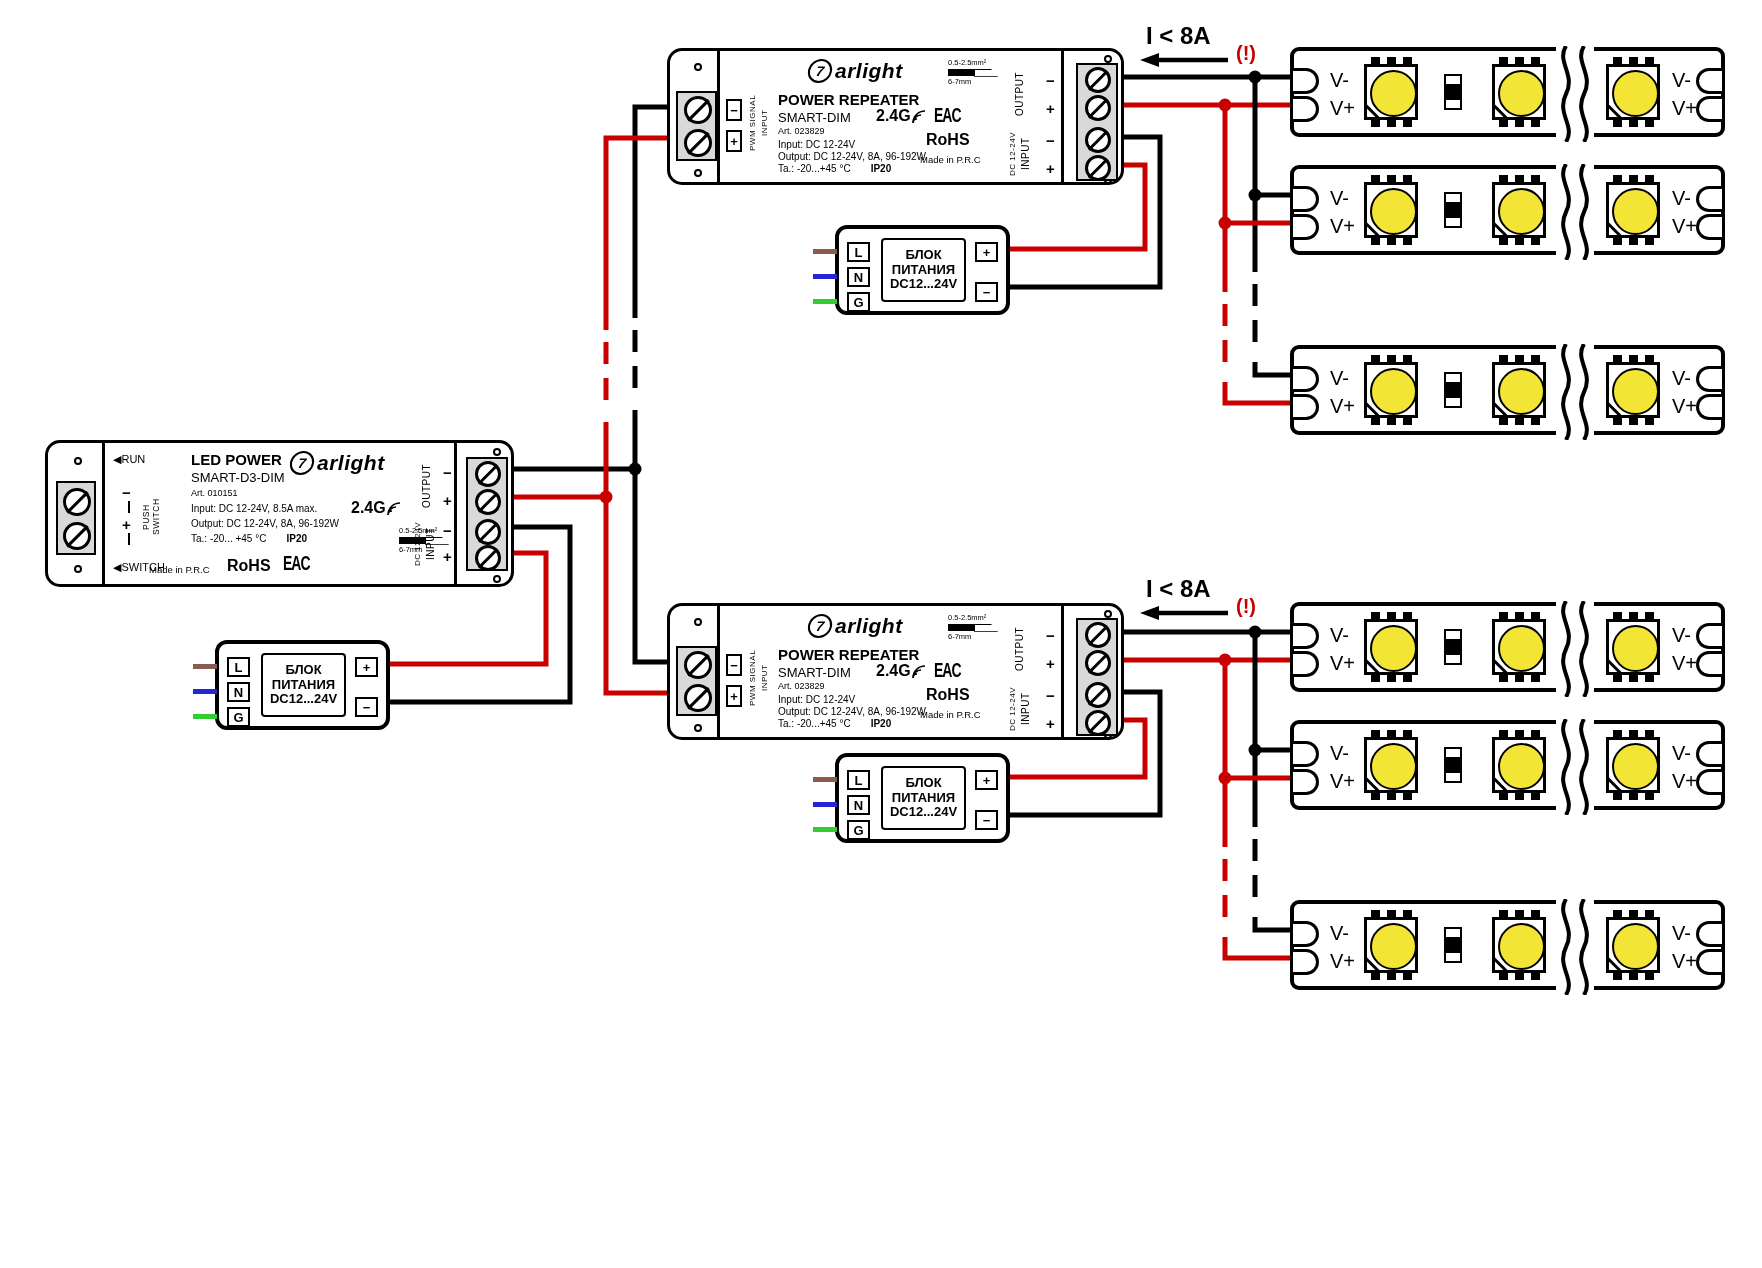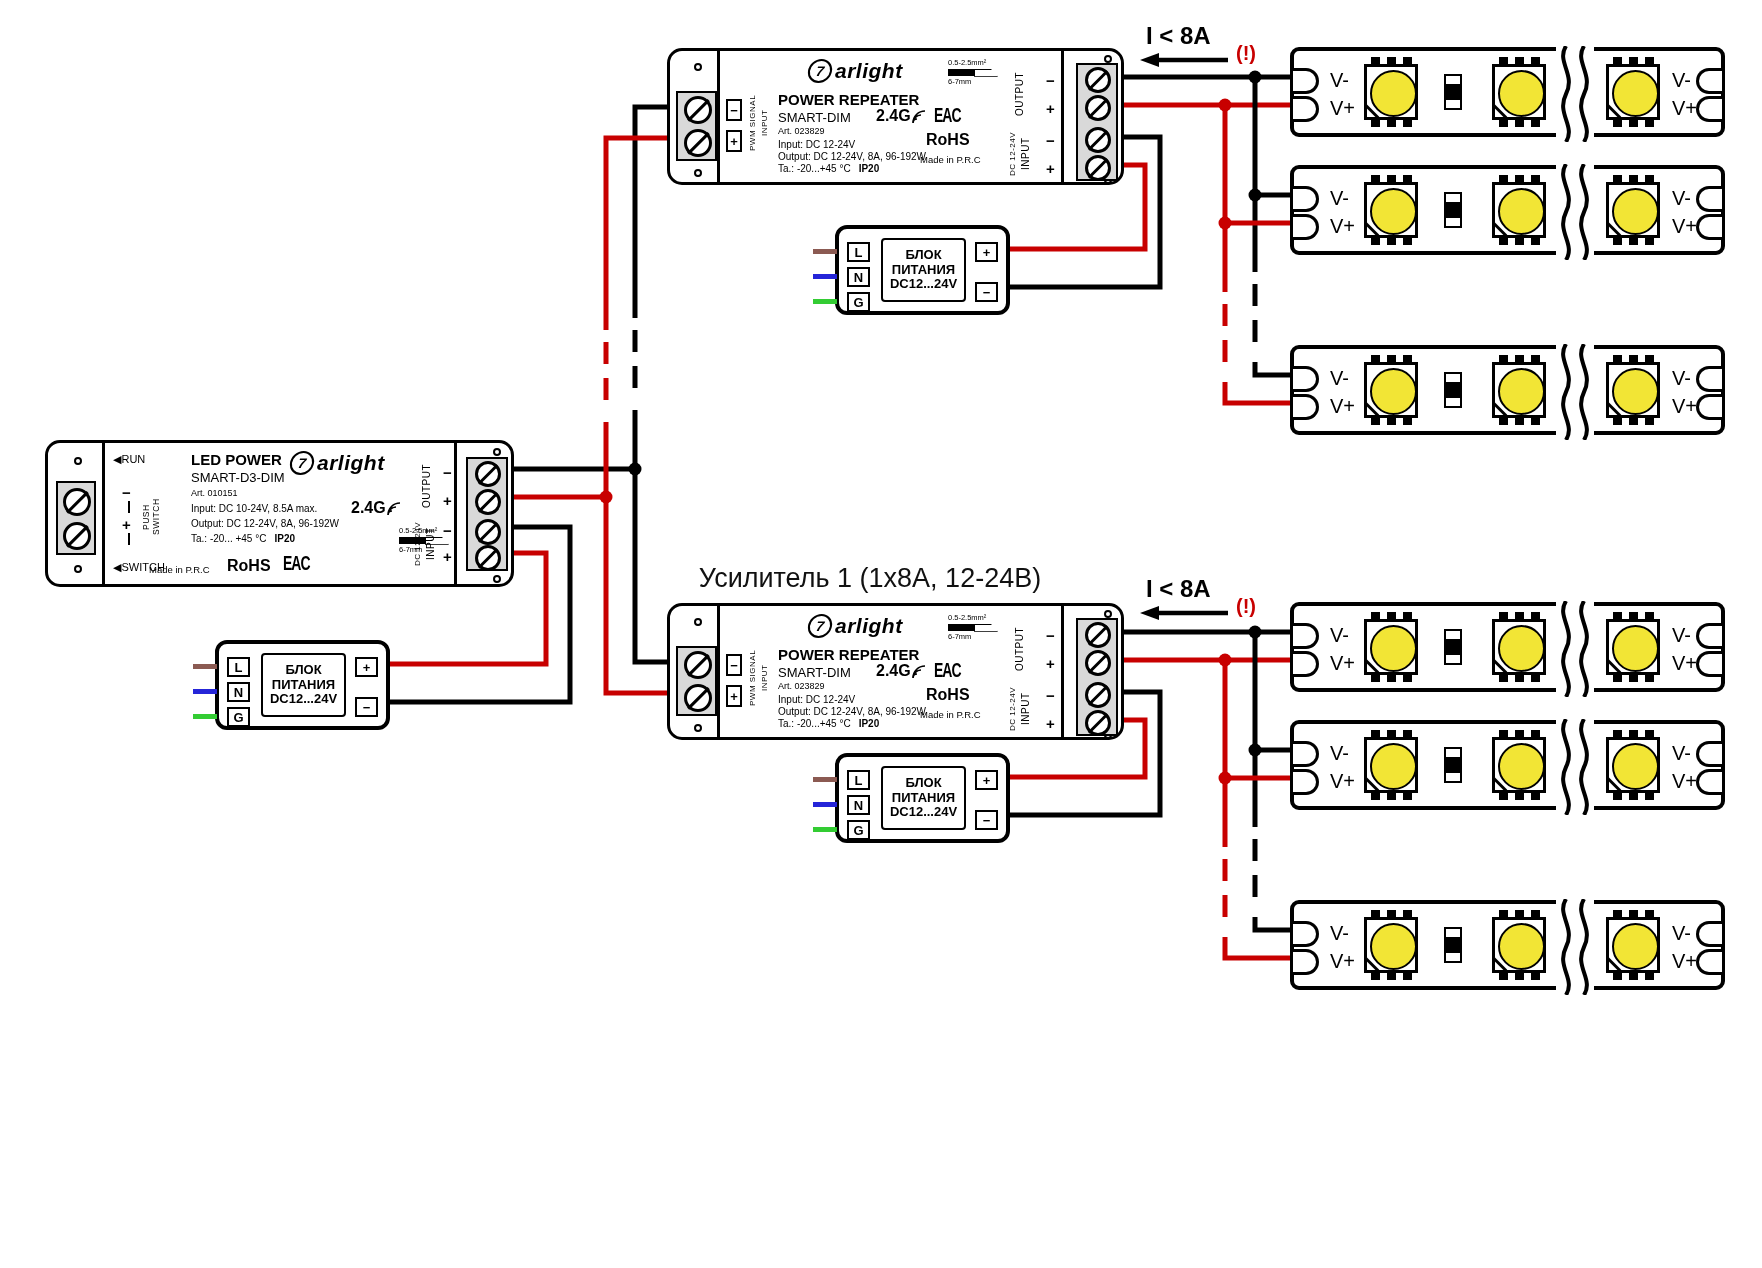--- a/index.html
+++ b/index.html
@@ -30,21 +30,21 @@
   .vert { position:absolute; writing-mode:vertical-rl; transform:rotate(180deg); font-size:8.5px; letter-spacing:.5px; text-align:center; white-space:nowrap; }
   .sym { position:absolute; font-weight:bold; font-size:15px; line-height:1; }
   .symbox { position:absolute; width:16px; height:22px; border:2px solid #000; box-sizing:border-box; font-weight:bold; font-size:13px; display:flex; align-items:center; justify-content:center; background:#fff; }
   .brand { position:absolute; display:flex; align-items:center; gap:3px; }
   .b7 { width:20px; height:20px; border:2.5px solid #000; border-radius:50%; display:flex; align-items:center; justify-content:center; font-style:italic; font-weight:bold; font-size:14px; transform:skewX(-8deg); }
   .bname { font-style:italic; font-weight:800; font-size:21px; letter-spacing:.5px; }
   .dev-name { position:absolute; font-weight:bold; font-size:15px; white-space:nowrap; }
   .dev-model { position:absolute; font-size:13px; white-space:nowrap; }
   .dev-art { position:absolute; font-size:9px; }
   .spec { position:absolute; font-size:10px; white-space:nowrap; }
-  .ip { font-weight:bold; margin-left:8px; }
+  .ip { font-weight:bold; margin-left:20px; }
   .rohs { position:absolute; font-weight:bold; font-size:16px; }
   .made { position:absolute; font-size:9.5px; white-space:nowrap; }
   .eac { position:absolute; font-weight:900; font-size:14px; letter-spacing:-1px; transform:scaleY(1.4); }
   .wifi { position:absolute; display:flex; align-items:flex-end; font-size:16px; font-weight:bold; }
   .wirestrip { position:absolute; width:70px; font-size:7.5px; text-align:left; line-height:1.1; }
   .ws-g { display:flex; align-items:center; height:9px; margin:1px 0; }
   .ws-bar { width:26px; height:7px; background:#000; }
   .ws-wire { width:24px; height:8px; border:1.5px solid #000; box-sizing:border-box; clip-path:polygon(0 0,70% 0,100% 100%,0 100%); }
   .tick { position:absolute; width:2px; height:12px; background:#000; }
 
@@ -130,21 +130,20 @@
       <circle class="db" cx="1255" cy="750" r="6.5"></circle>
       <circle class="dr" cx="1225" cy="660" r="6.5"></circle>
       <circle class="dr" cx="1225" cy="778" r="6.5"></circle>
     </g>
     <g>
       <path class="wb" d="M1124 692 H1160 V815 H1006"></path>
       <path class="wr" d="M1124 720 H1145 V777 H1006"></path>
     </g>
   </svg>
 
-  <div class="title" style="left:640px; top:563px; width:460px;">Усилитель 1 (1x8А, 12-24В)</div>
 
   <div class="climit" style="left:1140px; top:22px;">
   <span class="cl-label">I &lt; 8А</span>
   <span class="cl-warn">(!)</span>
   <svg class="cl-arrow" width="92" height="14" viewBox="0 0 92 14">
     <line x1="88" y1="7" x2="16" y2="7" stroke="#000" stroke-width="4.5"></line>
     <polygon points="0,7 19,0 19,14" fill="#000"></polygon>
   </svg>
 </div>
   <div class="climit" style="left:1140px; top:575px;">
@@ -298,21 +297,21 @@
       <span class="sym" style="left:17px; top:42px;">−</span>
       <i class="tick" style="left:23px; top:58px;"></i>
       <span class="sym" style="left:17px; top:74px;">+</span>
       <i class="tick" style="left:23px; top:90px;"></i>
       <span class="vert" style="left:36px; top:38px; height:72px;">PUSH</span>
       <span class="vert" style="left:46px; top:38px; height:72px;">SWITCH</span>
 
       <span class="dev-name" style="left:86px; top:8px;">LED POWER</span>
       <span class="dev-model" style="left:86px; top:27px;">SMART-D3-DIM</span>
       <span class="dev-art" style="left:86px; top:45px;">Art. 010151</span>
-      <span class="spec" style="left:86px; top:60px;">Input: DC 10-24V, 8.5A max.</span>
+      <span class="spec" style="left:86px; top:60px;">Input: DC 12-24V, 8.5A max.</span>
       <span class="spec" style="left:86px; top:75px;">Output: DC 12-24V, 8A, 96-192W</span>
       <span class="spec" style="left:86px; top:90px;"><span>Ta.: -20... +45 °C</span><span class="ip">IP20</span></span>
       <span class="made" style="left:44px; top:121px;">Made in P.R.C</span>
       <span class="rohs" style="left:122px; top:114px;">RoHS</span>
       <span class="eac" style="left:178px; top:112px;">EAC</span>
 
       <span class="brand" style="left:185px; top:8px;">
         <i class="b7">7</i>
         <b class="bname">arlight</b>
       </span>

